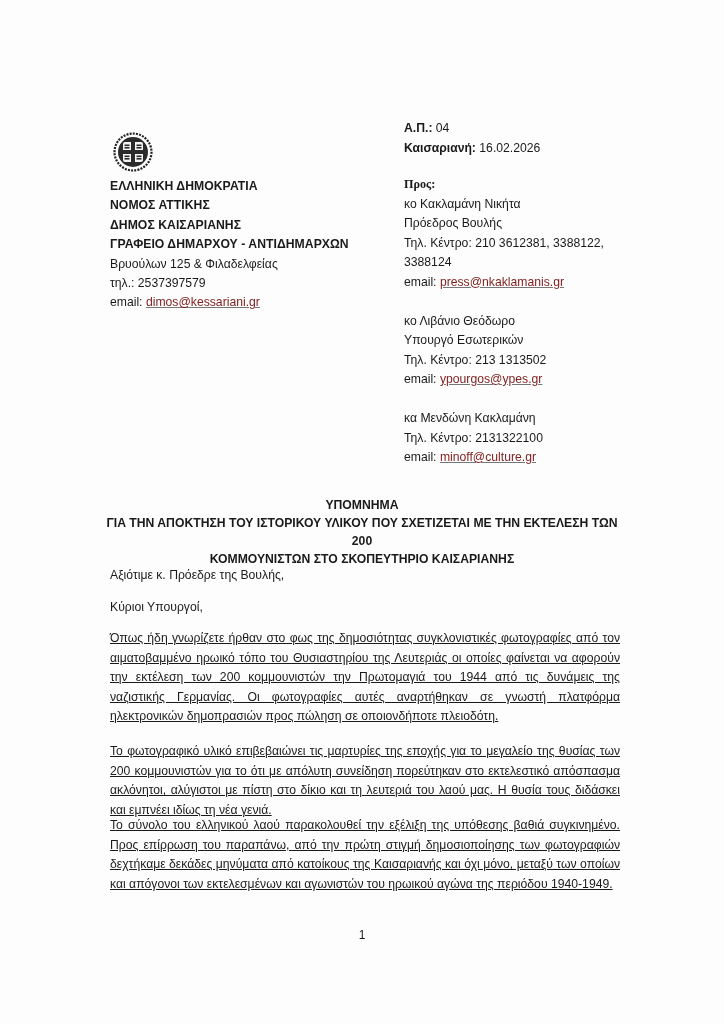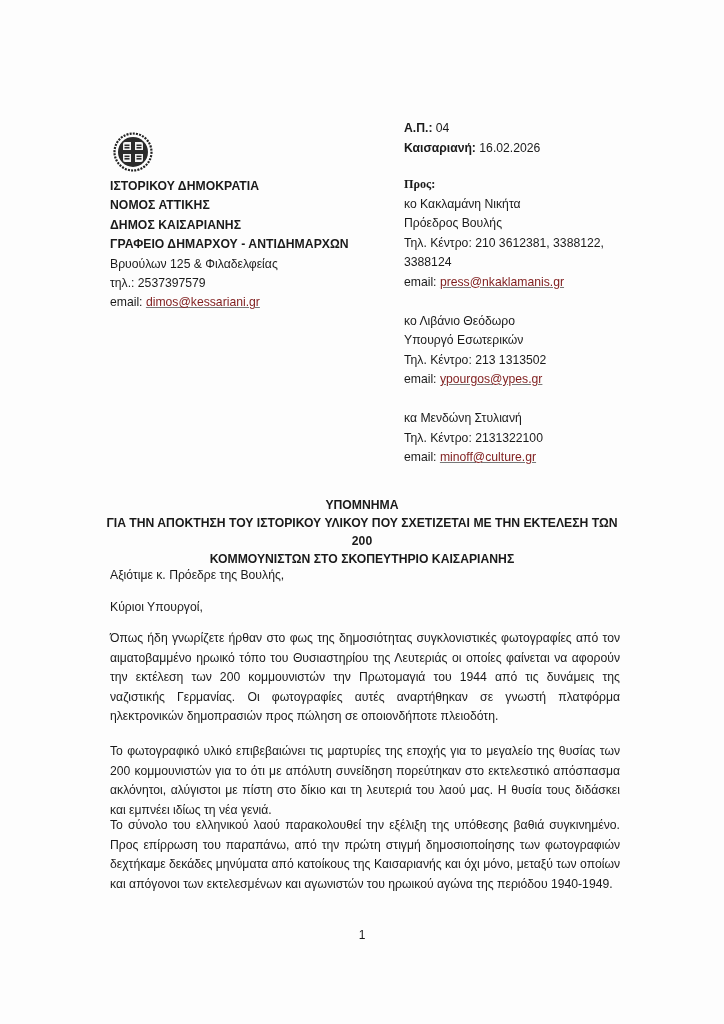--- a/index.html
+++ b/index.html
@@ -16,21 +16,21 @@
   .recipients { position: absolute; left: 404px; top: 175px; font-size: 12.2px; line-height: 19.5px; }
   .recipients .head { font-weight: bold; font-family: Liberation Serif, serif; }
   .rblock { margin-bottom: 19.5px; }
   a.mail { color: #7f1d1d; text-decoration: underline; text-decoration-color: #777; }
   .title { position: absolute; left: 100px; width: 524px; text-align: center; font-weight: bold; font-size: 12.2px; }
   .t1 { top: 498px; }
   .t2 { top: 514px; line-height: 18px; }
   .salute { position: absolute; left: 110px; font-size: 12.2px; }
   .s1 { top: 568px; }
   .s2 { top: 600px; }
-  .para { position: absolute; left: 110px; width: 510px; font-size: 12.2px; line-height: 19.6px; text-align: justify; text-align-last: left; }
+  .para { position: absolute; left: 110px; width: 510px; font-size: 12.2px; line-height: 19.6px; text-align: justify; text-align-last: left; text-decoration: underline; }
   .p1 { top: 629px; }
   .p2 { top: 726px; margin-top: 16px; }
   .p3 { top: 816px; }
   .pagenum { position: absolute; left: 0; width: 724px; top: 928px; text-align: center; font-size: 12px; }
 </style>
 </head>
 <body>
 
 <div class="page">
 
@@ -44,21 +44,21 @@
     <rect x="11.5" y="15" width="5" height="1.6" fill="#2b2b2b"></rect>
     <rect x="23.5" y="12.5" width="5" height="1.6" fill="#2b2b2b"></rect>
     <rect x="23.5" y="15" width="5" height="1.6" fill="#2b2b2b"></rect>
     <rect x="11.5" y="23.5" width="5" height="1.6" fill="#2b2b2b"></rect>
     <rect x="11.5" y="26" width="5" height="1.6" fill="#2b2b2b"></rect>
     <rect x="23.5" y="23.5" width="5" height="1.6" fill="#2b2b2b"></rect>
     <rect x="23.5" y="26" width="5" height="1.6" fill="#2b2b2b"></rect>
   </svg>
 
   <div class="sender">
-    <div class="b">ΙΣΤΟΡΙΚΟΥ ΔΗΜΟΚΡΑΤΙΑ</div>
+    <div class="b">ΕΛΛΗΝΙΚΗ ΔΗΜΟΚΡΑΤΙΑ</div>
     <div class="b">ΝΟΜΟΣ ΑΤΤΙΚΗΣ</div>
     <div class="b">ΔΗΜΟΣ ΚΑΙΣΑΡΙΑΝΗΣ</div>
     <div class="b">ΓΡΑΦΕΙΟ ΔΗΜΑΡΧΟΥ - ΑΝΤΙΔΗΜΑΡΧΩΝ</div>
     <div>Βρυούλων 125 &amp; Φιλαδελφείας</div>
     <div>τηλ.: 2537397579</div>
     <div><span>email: </span><a class="mail">dimos@kessariani.gr</a></div>
   </div>
 
   <div class="meta">
     <div><span class="lbl">Α.Π.:</span><span> 04</span></div>
@@ -74,21 +74,21 @@
       <div>3388124</div>
       <div><span>email: </span><a class="mail">press@nkaklamanis.gr</a></div>
     </div>
     <div class="rblock">
       <div>κο Λιβάνιο Θεόδωρο</div>
       <div>Υπουργό Εσωτερικών</div>
       <div>Τηλ. Κέντρο: 213 1313502</div>
       <div><span>email: </span><a class="mail">ypourgos@ypes.gr</a></div>
     </div>
     <div class="rblock">
-      <div>κα Μενδώνη Στυλιανή</div>
+      <div>κα Μενδώνη Κακλαμάνη</div>
       <div>Τηλ. Κέντρο: 2131322100</div>
       <div><span>email: </span><a class="mail">minoff@culture.gr</a></div>
     </div>
   </div>
 
   <div class="title t1">ΥΠΟΜΝΗΜΑ</div>
   <div class="title t2">
     <div>ΓΙΑ ΤΗΝ ΑΠΟΚΤΗΣΗ ΤΟΥ ΙΣΤΟΡΙΚΟΥ ΥΛΙΚΟΥ ΠΟΥ ΣΧΕΤΙΖΕΤΑΙ ΜΕ ΤΗΝ ΕΚΤΕΛΕΣΗ ΤΩΝ 200</div>
     <div>ΚΟΜΜΟΥΝΙΣΤΩΝ ΣΤΟ ΣΚΟΠΕΥΤΗΡΙΟ ΚΑΙΣΑΡΙΑΝΗΣ</div>
   </div>

